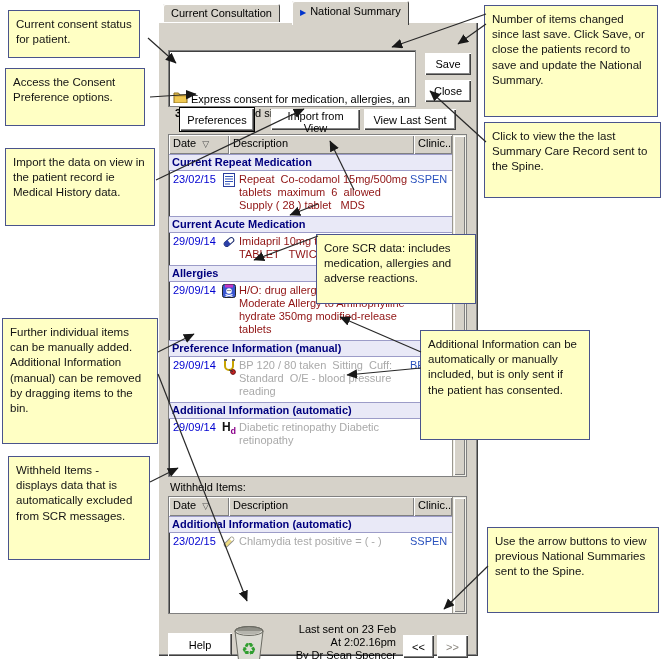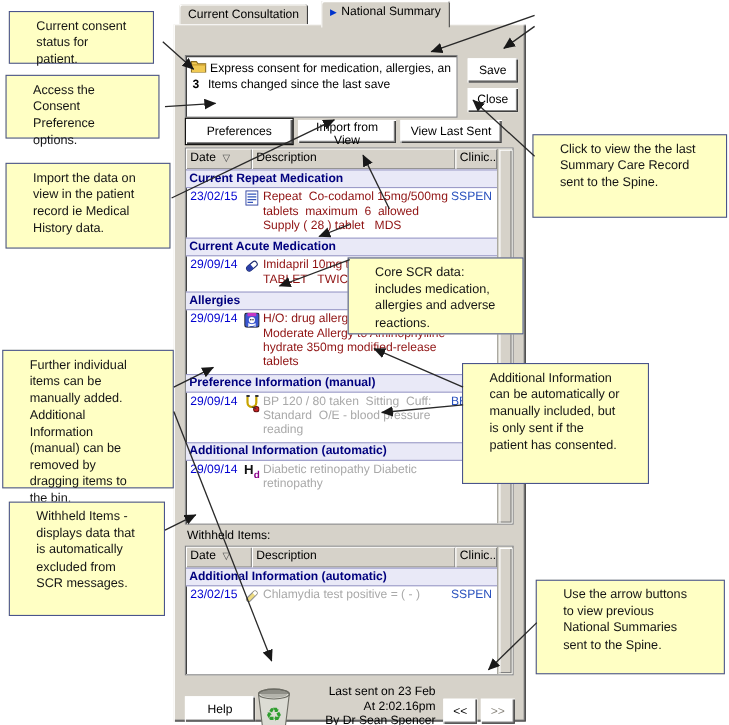--- a/index.html
+++ b/index.html
@@ -18,21 +18,21 @@
   .tab .tri{color:#0033CC;font-size:8px;margin-right:4px;}
 
   .btn{position:absolute;background:#ffffff;border:0;font-family:"Liberation Sans",sans-serif;
        font-size:11px;color:#000;text-align:center;
        box-shadow:inset 1px 1px 0 #FFFFFF,inset -1px -1px 0 #404040,inset -2px -2px 0 #868686;}
   .btn.default{outline:1px solid #000;}
   .btn.disabledbtn{color:#8A867E;text-shadow:1px 1px 0 #fff;}
 
   .consent-box{position:absolute;left:10px;top:28px;width:248px;height:57px;background:#fff;
        border:1px solid #808080;box-shadow:inset 1px 1px 0 #404040;padding:3px 4px;box-sizing:border-box;line-height:14px;}
-  .consent-box .l1{display:flex;align-items:center;}
+  .consent-box .l1{display:flex;align-items:flex-end;margin-top:37px;}
   .consent-box .l1 .txt{white-space:nowrap;}
   .consent-box .l2 b{display:inline-block;width:14px;margin-left:2px;}
   .folder{display:inline-block;width:18px;}
 
   
   .list{position:absolute;background:#fff;border:1px solid #808080;box-shadow:inset 1px 1px 0 #404040;
         box-sizing:border-box;display:flex;overflow:hidden;}
   .main-list{left:10px;top:112px;width:299px;height:343px;}
   .withheld-list{left:10px;top:474px;width:299px;height:118px;}
   .list-content{flex:1;display:flex;flex-direction:column;overflow:hidden;}
@@ -59,21 +59,21 @@
   .scroll-thumb{margin:1px;height:calc(100% - 2px);background:#D6D2C9;
         box-shadow:inset 1px 1px 0 #FFFFFF,inset -1px -1px 0 #808080;}
 
   .withheld-label{position:absolute;left:12px;top:459px;}
 
   
   .lastsent{position:absolute;left:120px;top:601px;width:118px;text-align:right;line-height:13px;}
   .bin{position:absolute;left:73px;top:600px;width:36px;height:46px;}
 
   
-  .callout{position:absolute;background:#FFFFC4;border:1px solid #4A548C;padding:6px 24px;
+  .callout{position:absolute;background:#FFFFC4;border:1px solid #4A548C;padding:6px 7px;
            box-sizing:border-box;font-size:11.5px;line-height:1.32;color:#141414;z-index:20;}
 
   .arrows{position:absolute;left:0;top:0;z-index:30;pointer-events:none;}
 </style>
 </head>
 <body>
 
 <div class="stage">
 
   <div class="window">
@@ -99,21 +99,21 @@
           <span class="txt">Express consent for medication, allergies, an</span>
         </div>
         <div class="l2">
           <b>3</b><span>Items changed since the last save</span>
         </div>
       </div>
 
       <button class="btn" style="left:267px;top:31px;width:46px;height:22px;">Save</button>
       <button class="btn" style="left:267px;top:58px;width:46px;height:22px;">Close</button>
 
-      <button class="btn default" style="left:11px;top:86px;width:97px;height:23px;">Preferences</button>
+      <button class="btn default" style="left:22px;top:86px;width:74px;height:23px;">Preferences</button>
       <button class="btn" style="left:113px;top:87px;width:89px;height:21px;">Import from View</button>
       <button class="btn" style="left:206px;top:87px;width:92px;height:21px;">View Last Sent</button>
 
       <div class="list main-list">
         <div class="list-content">
           <div class="lheader">
             <div class="hcell hdate"><span>Date</span><span class="sort">▽</span></div>
             <div class="hcell hdesc">Description</div>
             <div class="hcell hclin">Clinic...</div>
           </div>
@@ -237,20 +237,21 @@
       <button class="btn" style="left:245px;top:613px;width:31px;height:23px;">&lt;&lt;</button>
       <button class="btn disabledbtn" style="left:279px;top:613px;width:31px;height:23px;">&gt;&gt;</button>
     </div>
   </div>
 
   <div class="callout" style="left:8px;top:10px;width:132px;height:48px;">Current consent status for patient.</div>
   <div class="callout" style="left:5px;top:68px;width:140px;height:58px;">Access the Consent Preference options.</div>
   <div class="callout" style="left:5px;top:148px;width:150px;height:78px;">Import the data on view in the patient record ie Medical History data.</div>
   <div class="callout" style="left:2px;top:318px;width:156px;height:126px;">Further individual items can be manually added. Additional Information (manual) can be removed by dragging items to the bin.</div>
   <div class="callout" style="left:8px;top:456px;width:142px;height:104px;">Withheld Items - displays data that is automatically excluded from SCR messages.</div>
+  <div class="callout" style="left:484px;top:5px;width:174px;height:112px;">Number of items changed since last save. Click Save, or close the patients record to save and update the National Summary.</div>
   <div class="callout" style="left:484px;top:122px;width:177px;height:76px;">Click to view the the last Summary Care Record sent to the Spine.</div>
   <div class="callout" style="left:420px;top:330px;width:170px;height:110px;">Additional Information can be automatically or manually included, but is only sent if the patient has consented.</div>
   <div class="callout" style="left:316px;top:188px;width:160px;height:70px;margin-top:46px;">Core SCR data: includes medication, allergies and adverse reactions.</div>
   <div class="callout" style="left:487px;top:527px;width:172px;height:86px;">Use the arrow buttons to view previous National Summaries sent to the Spine.</div>
 
   <svg class="arrows" width="663" height="659" viewBox="0 0 663 659">
     <defs>
       <marker id="ah" markerWidth="11" markerHeight="9" refX="8.5" refY="4" orient="auto">
         <path d="M0,0 L9,4 L0,8 Z" fill="#181818"></path>
       </marker>

